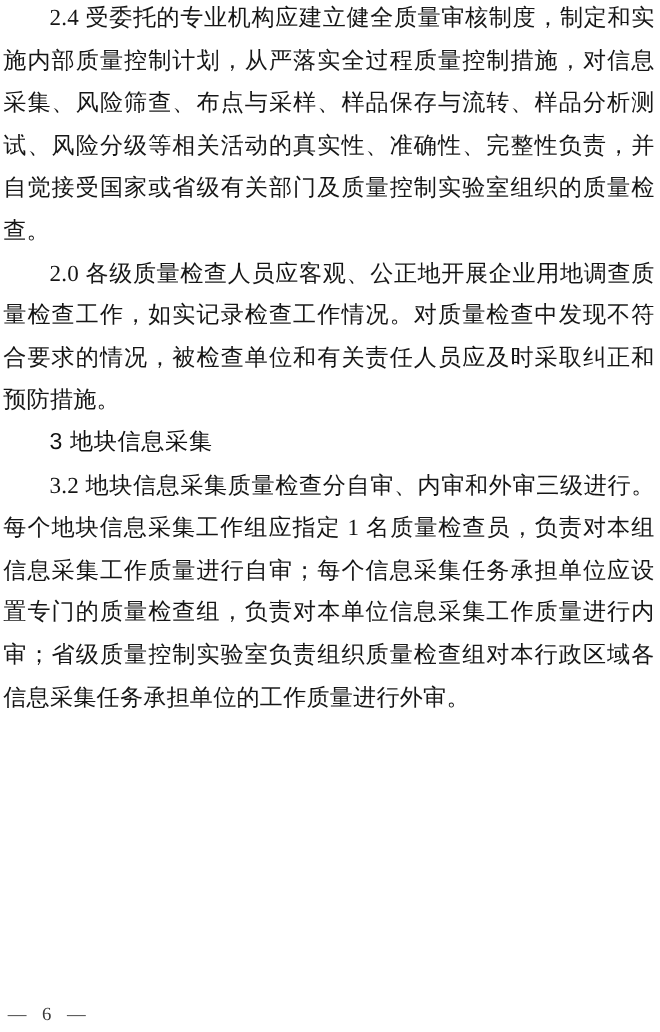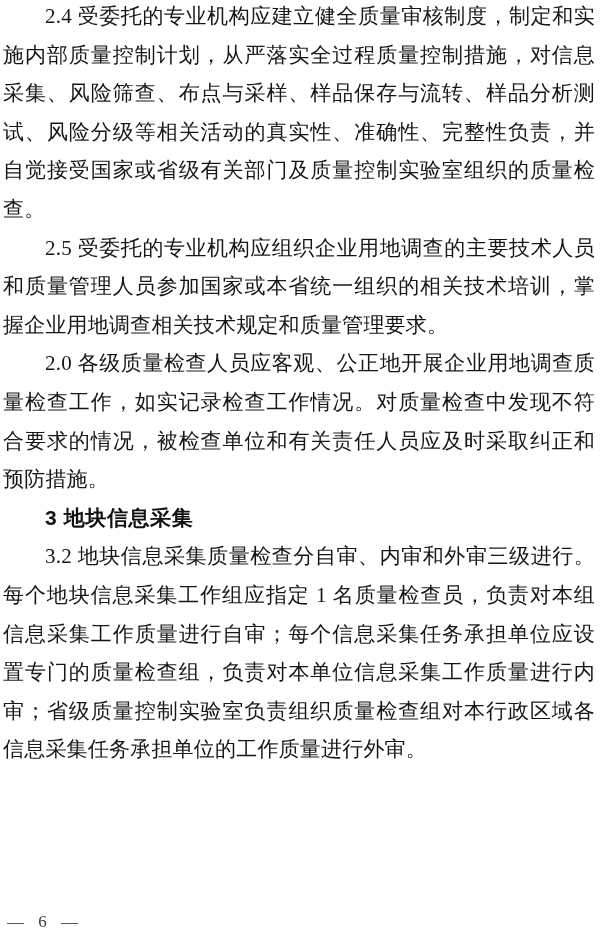--- a/index.html
+++ b/index.html
@@ -28,21 +28,21 @@
     letter-spacing: 0.2px;
     color: #161616;
     text-align: justify;
     text-justify: inter-character;
     text-align-last: left;
     text-indent: 42px;
   }
   .sec-heading {
     margin: 0;
     font-family: "Liberation Sans", "DejaVu Sans", sans-serif;
-    font-weight: 700;
+    font-weight: 400;
     font-size: 21px;
     line-height: 38.6px;
     letter-spacing: 0.6px;
     color: #111111;
     text-indent: 42px;
   }
   .footer {
     position: absolute;
     left: 7px;
     bottom: 8px;
@@ -52,19 +52,18 @@
     color: #3a3a3a;
     word-spacing: 10px;
   }
 </style>
 </head>
 <body>
 
 <div class="page">
   <main class="content">
     <p class="para">2.4 受委托的专业机构应建立健全质量审核制度，制定和实施内部质量控制计划，从严落实全过程质量控制措施，对信息采集、风险筛查、布点与采样、样品保存与流转、样品分析测试、风险分级等相关活动的真实性、准确性、完整性负责，并自觉接受国家或省级有关部门及质量控制实验室组织的质量检查。</p>
-    <p class="para">2.5 受委托的专业机构应组织企业用地调查的主要技术人员和质量管理人员参加国家或本省统一组织的相关技术培训，掌握企业用地调查相关技术规定和质量管理要求。</p>
     <p class="para">2.0 各级质量检查人员应客观、公正地开展企业用地调查质量检查工作，如实记录检查工作情况。对质量检查中发现不符合要求的情况，被检查单位和有关责任人员应及时采取纠正和预防措施。</p>
     <h2 class="sec-heading">3 地块信息采集</h2>
     <p class="para">3.2 地块信息采集质量检查分自审、内审和外审三级进行。每个地块信息采集工作组应指定 1 名质量检查员，负责对本组信息采集工作质量进行自审；每个信息采集任务承担单位应设置专门的质量检查组，负责对本单位信息采集工作质量进行内审；省级质量控制实验室负责组织质量检查组对本行政区域各信息采集任务承担单位的工作质量进行外审。</p>
   </main>
   <div class="footer">— 6 —</div>
 </div>
 
 </body></html>

